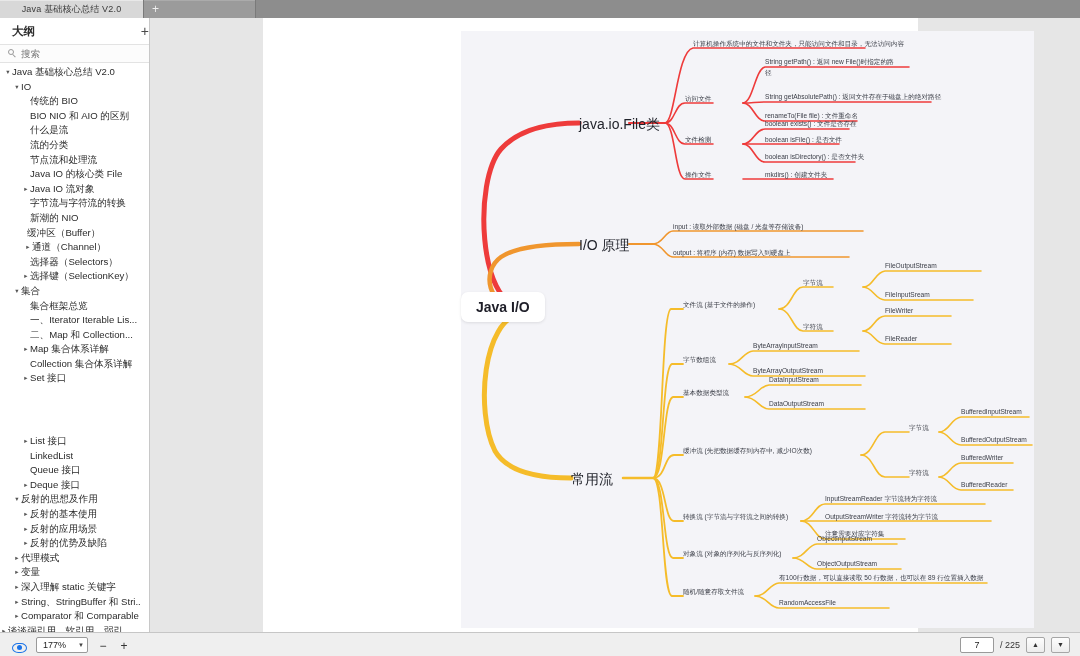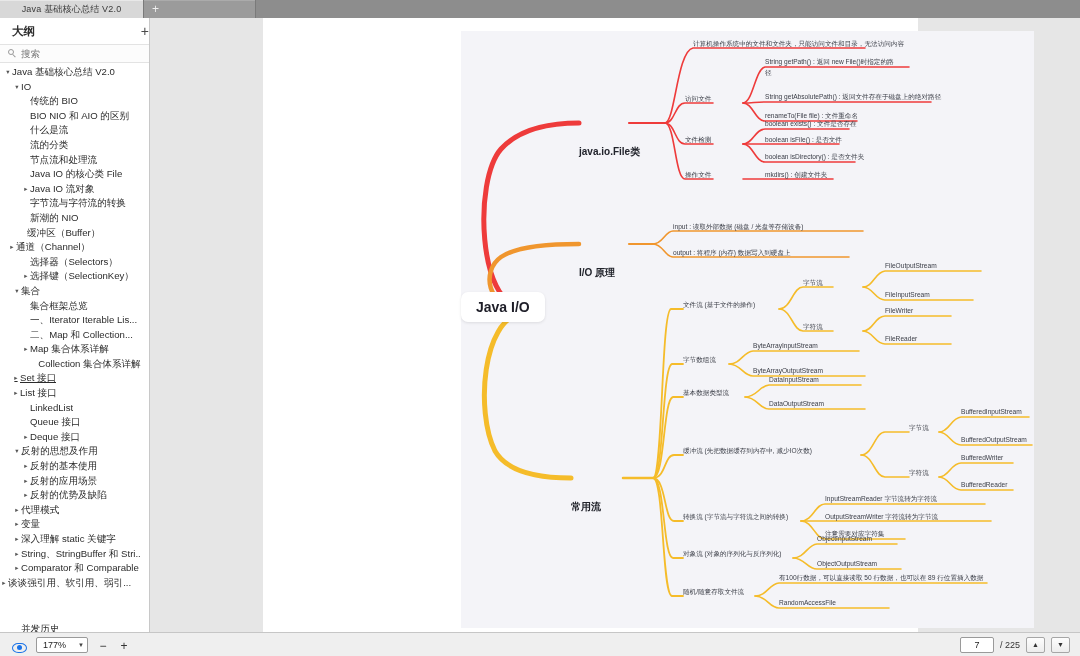--- a/index.html
+++ b/index.html
@@ -91,21 +91,21 @@
   .mm svg { position: absolute; left: 0; top: 0; }
   .nodebox {
     position: absolute; white-space: nowrap; color: #2e3440;
     font-family: "Liberation Sans", "DejaVu Sans", sans-serif;
   }
   .root {
     background: #fff; border-radius: 7px; padding: 7px 15px;
     font-size: 14px; font-weight: 700; color: #1e1e28;
     box-shadow: 0 1px 3px rgba(0,0,0,.10);
   }
-  .lvl1 { font-size: 10px; font-weight: 700; color: #22242c; margin-top: 29px; }
+  .lvl1 { font-size: 14px; font-weight: 400; color: #22242c; }
   .lvl2 { font-size: 6.6px; color: #3a3d46; }
   .lvl3 { font-size: 6.6px; color: #3a3d46; }
   .lvl4 { font-size: 6.6px; color: #3a3d46; }
 
   
   .statusbar {
     position: absolute; left: 0; bottom: 0; width: 1080px; height: 24px;
     background: #efefef; border-top: 1px solid #c6c6c6;
     display: flex; align-items: center;
   }
@@ -206,21 +206,21 @@
           <span class="lbl">字节流与字符流的转换</span>
         </div>
         <div class="node" style="padding-left: 22px;">
           <span class="arrow none">▸</span>
           <span class="lbl">新潮的 NIO</span>
         </div>
         <div class="node" style="padding-left: 19px;">
           <span class="arrow none">▸</span>
           <span class="lbl">缓冲区（Buffer）</span>
         </div>
-        <div class="node" style="padding-left: 8px;">
+        <div class="node" style="padding-left: 24px;">
           <span class="arrow">▸</span>
           <span class="lbl">通道（Channel）</span>
         </div>
         <div class="node" style="padding-left: 22px;">
           <span class="arrow none">▸</span>
           <span class="lbl">选择器（Selectors）</span>
         </div>
         <div class="node" style="padding-left: 22px;">
           <span class="arrow">▸</span>
           <span class="lbl">选择键（SelectionKey）</span>
@@ -238,29 +238,29 @@
           <span class="lbl">一、Iterator  Iterable Lis...</span>
         </div>
         <div class="node" style="padding-left: 22px;">
           <span class="arrow none">▸</span>
           <span class="lbl">二、Map 和 Collection...</span>
         </div>
         <div class="node" style="padding-left: 22px;">
           <span class="arrow">▸</span>
           <span class="lbl">Map 集合体系详解</span>
         </div>
-        <div class="node" style="padding-left: 22px; justify-content: center;">
+        <div class="node" style="padding-left: 22px;">
           <span class="arrow none">▸</span>
           <span class="lbl">Collection 集合体系详解</span>
         </div>
-        <div class="node" style="padding-left: 12px; text-decoration: underline;">
+        <div class="node" style="padding-left: 22px;">
           <span class="arrow">▸</span>
           <span class="lbl">Set 接口</span>
         </div>
-        <div class="node" style="padding-left: 12px;">
+        <div class="node" style="padding-left: 22px; margin-top: 48px;">
           <span class="arrow">▸</span>
           <span class="lbl">List 接口</span>
         </div>
         <div class="node" style="padding-left: 22px;">
           <span class="arrow none">▸</span>
           <span class="lbl">LinkedList</span>
         </div>
         <div class="node" style="padding-left: 22px;">
           <span class="arrow none">▸</span>
           <span class="lbl">Queue 接口</span>

